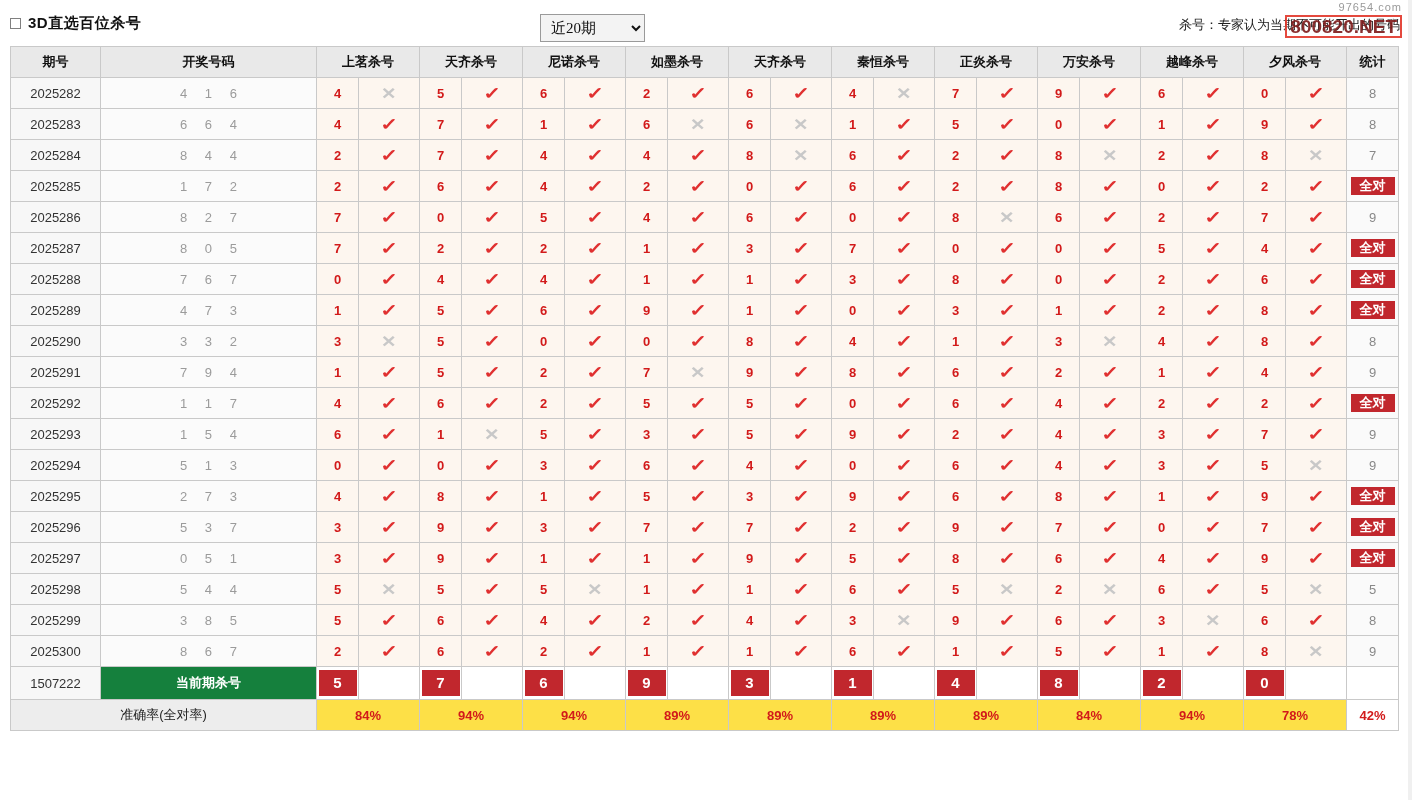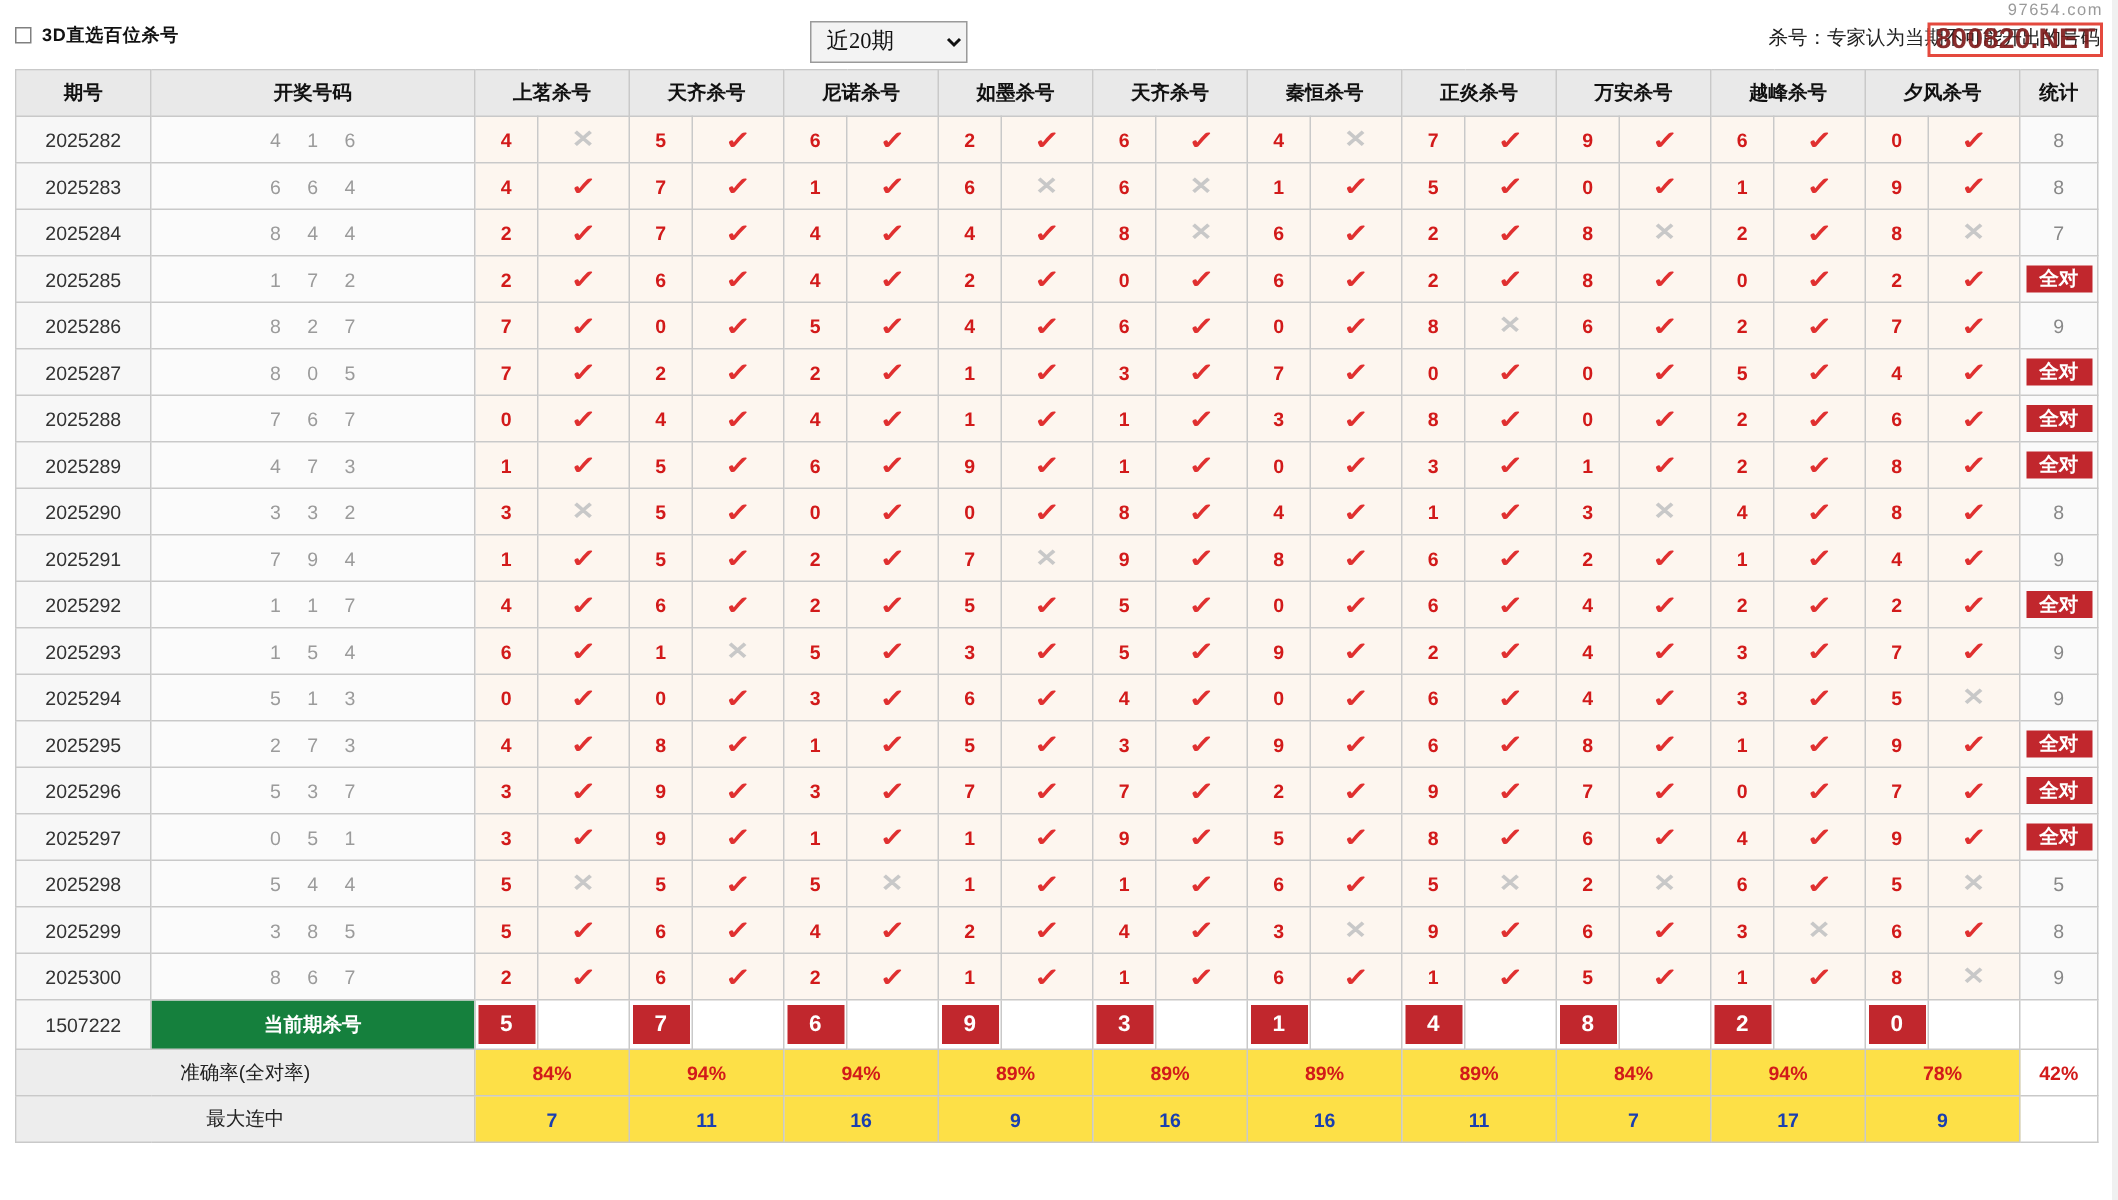--- a/index.html
+++ b/index.html
@@ -31,21 +31,21 @@
     gap: 7px;
     min-width: 300px;
   }
   .title-box {
     width: 11px; height: 11px;
     border: 1px solid #808080;
     background: #fff;
     display: inline-block;
   }
   .title-text {
-    font-size: 12px;
+    font-size: 15px;
     font-weight: bold;
     color: #111;
     letter-spacing: 0.5px;
   }
   .select-wrap {
     position: absolute;
     left: 540px;
     top: 14px;
   }
   .period-select {
@@ -807,31 +807,17 @@
           <td class="sum-val pct" colspan="2">94%</td>
           <td class="sum-val pct" colspan="2">89%</td>
           <td class="sum-val pct" colspan="2">89%</td>
           <td class="sum-val pct" colspan="2">89%</td>
           <td class="sum-val pct" colspan="2">89%</td>
           <td class="sum-val pct" colspan="2">84%</td>
           <td class="sum-val pct" colspan="2">94%</td>
           <td class="sum-val pct" colspan="2">78%</td>
           <td class="sum-stat">42%</td>
         </tr>
-        <tr>
-          <td class="sum-label" colspan="2">最大连中</td>
-          <td class="sum-val" colspan="2">7</td>
-          <td class="sum-val" colspan="2">11</td>
-          <td class="sum-val" colspan="2">16</td>
-          <td class="sum-val" colspan="2">9</td>
-          <td class="sum-val" colspan="2">16</td>
-          <td class="sum-val" colspan="2">16</td>
-          <td class="sum-val" colspan="2">11</td>
-          <td class="sum-val" colspan="2">7</td>
-          <td class="sum-val" colspan="2">17</td>
-          <td class="sum-val" colspan="2">9</td>
-          <td class="sum-stat blue"></td>
-        </tr>
       </tbody>
   </table>
 
   <div class="scroll-edge"></div>
 </div>
 
 </body></html>

